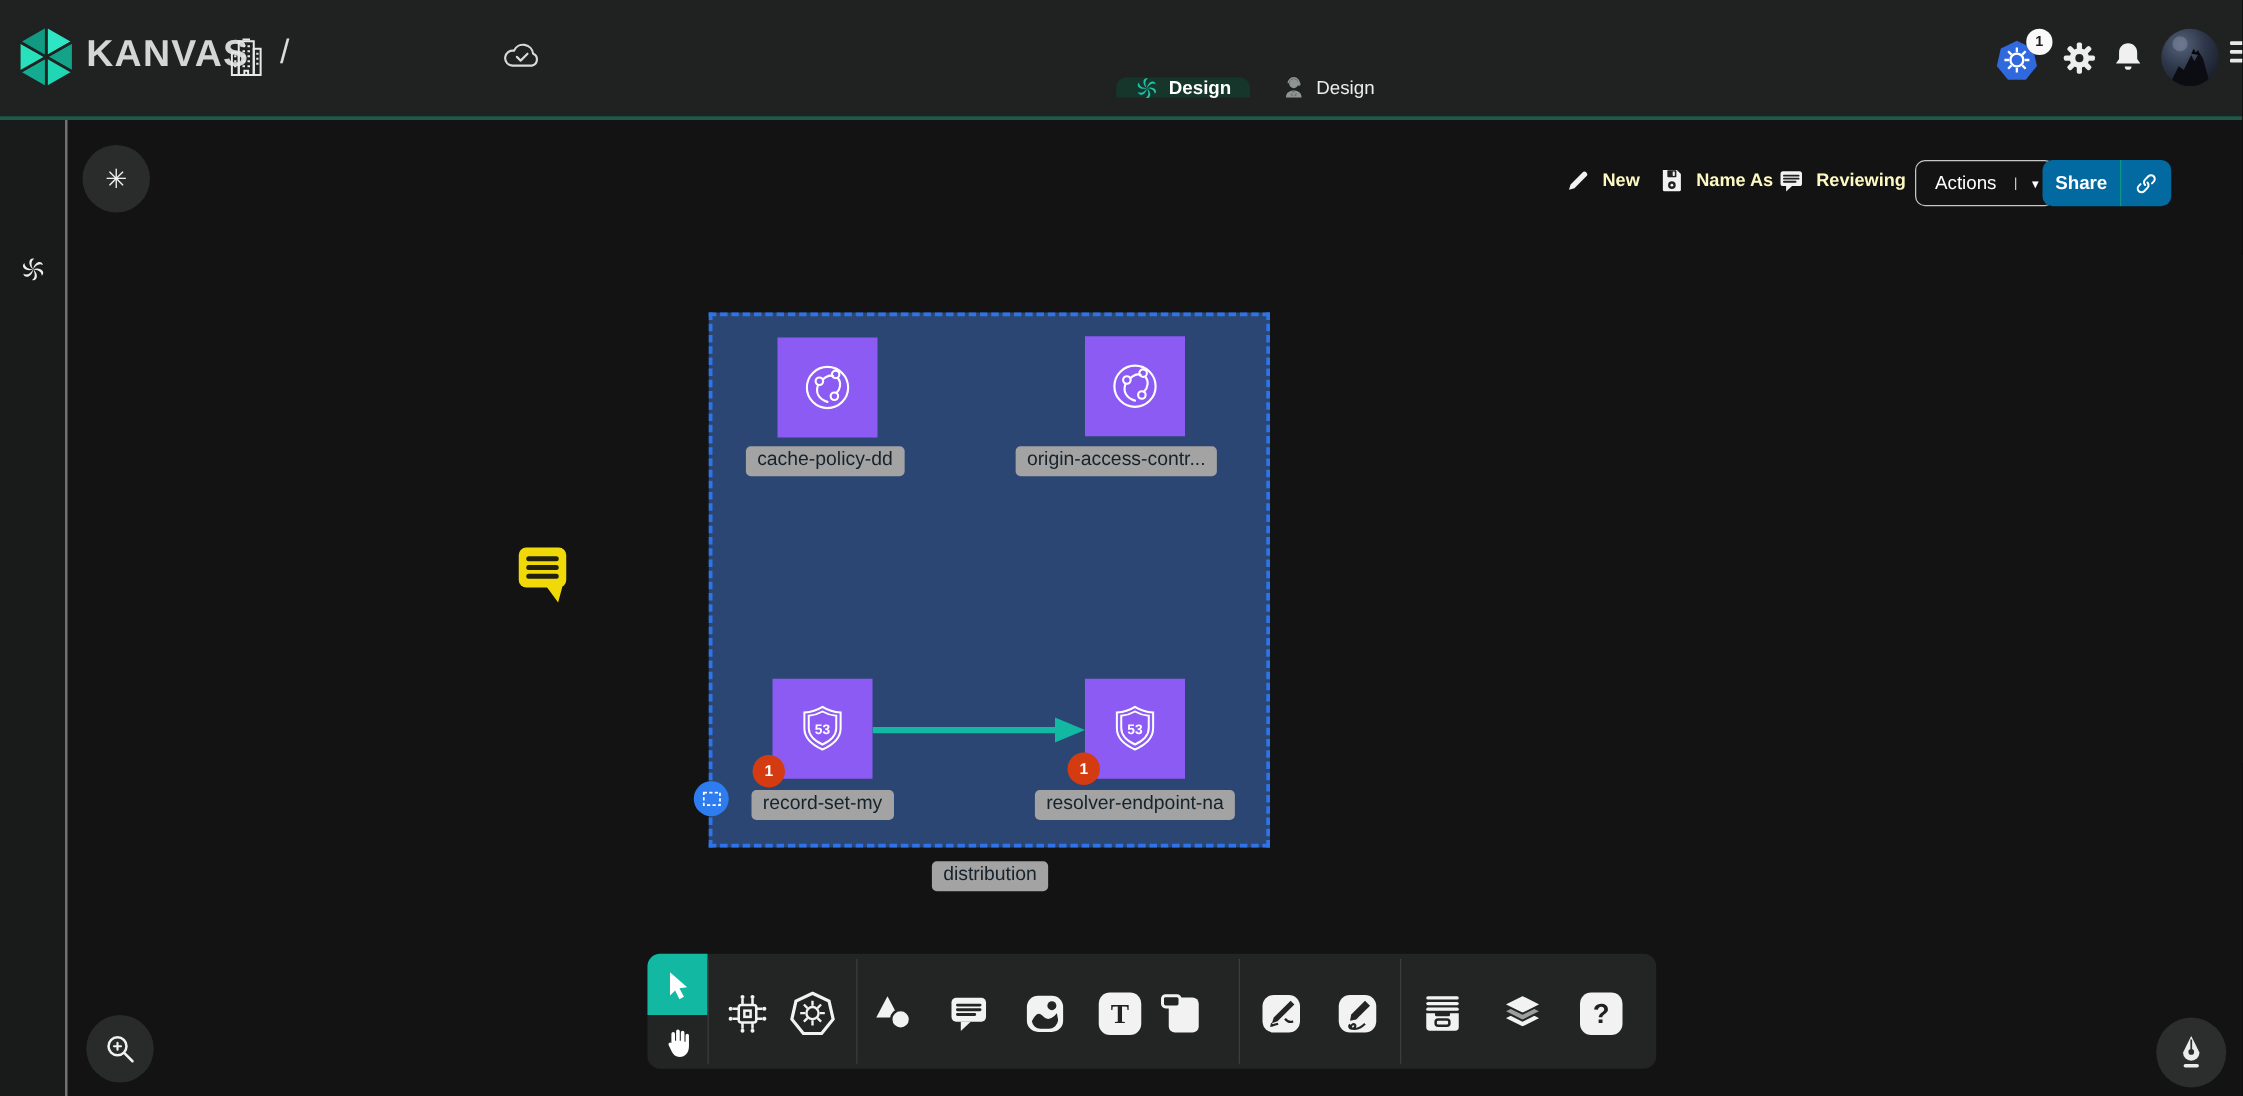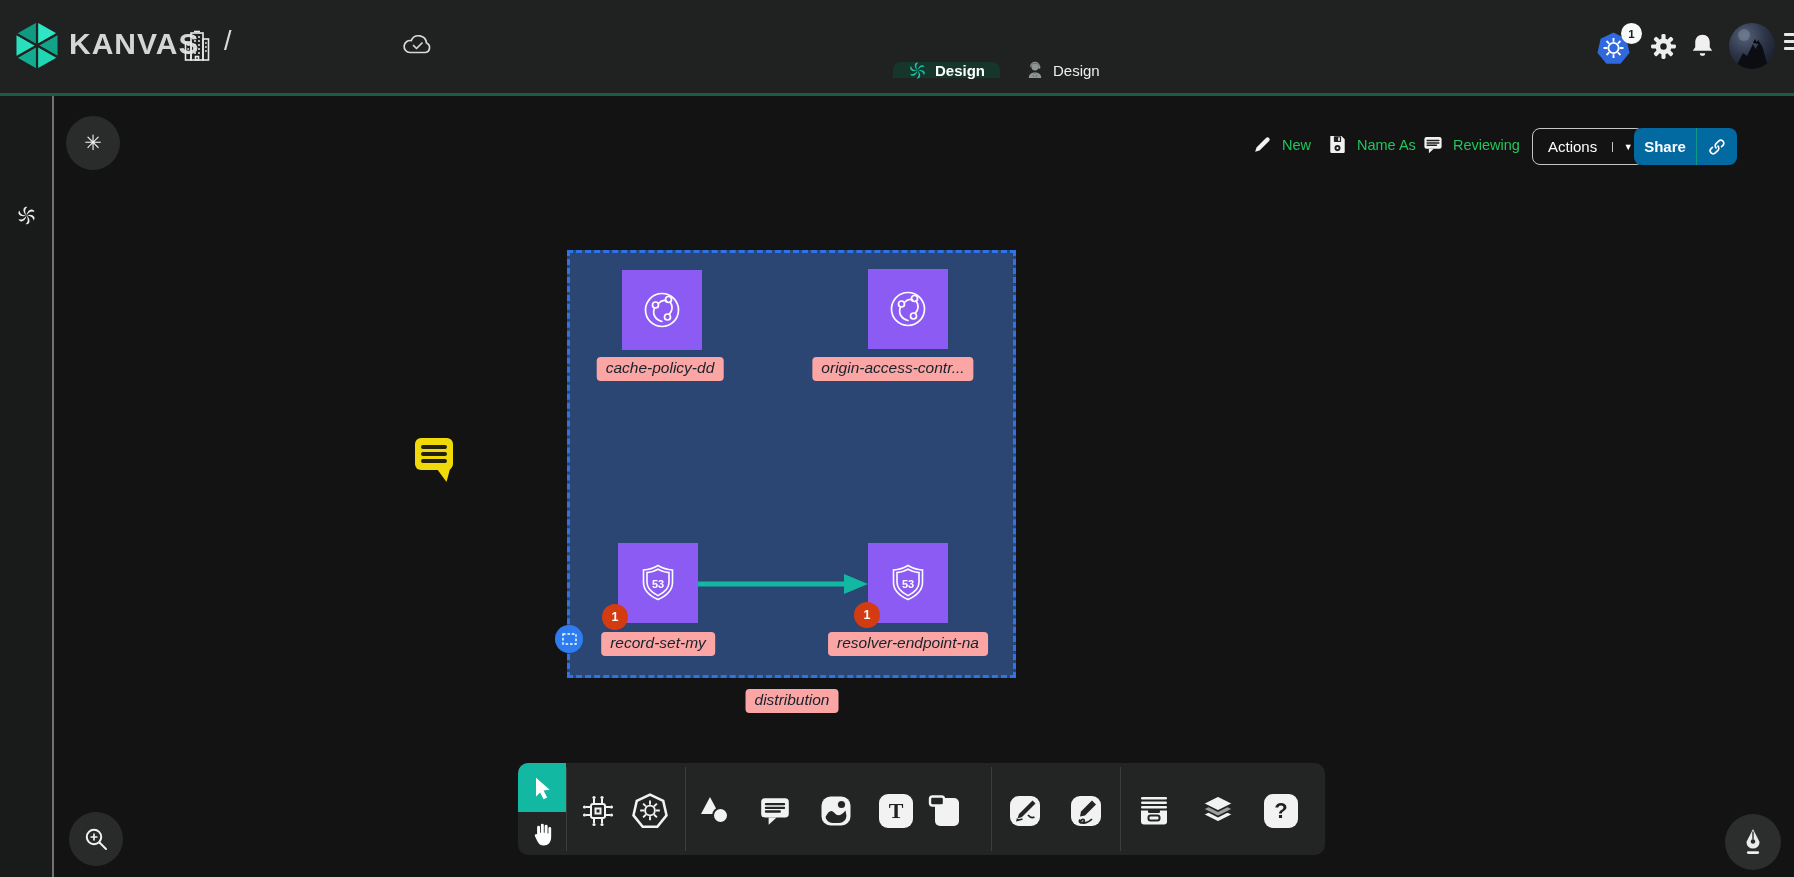--- a/index.html
+++ b/index.html
@@ -46,22 +46,22 @@
 
   
   .canvas { position:absolute; left:56px; top:96px; width:1738px; height:781px; background:#121312; }
   
   .abs { position:absolute; }
 
   .quick-btn { left:10px; top:20px; width:54px; height:54px; border-radius:50%; background:#2a2c2b;
                display:flex; align-items:center; justify-content:center; color:#efefef;
                font-size:21px; cursor:pointer; }
 
-  .tb-item { top:38px; display:flex; align-items:center; gap:9px; color:#22c55e;
-             font-size:14.5px; font-weight:400; cursor:pointer; }
+  .tb-item { top:38px; display:flex; align-items:center; gap:9px; color:#fef9c3;
+             font-size:14.5px; font-weight:700; cursor:pointer; }
   .btn-actions { left:1476px; top:32px; height:37px; display:flex; align-items:center;
                  border:1.5px solid #c6c6c6; border-radius:8px; color:#fff; cursor:pointer; }
   .btn-actions .lbl { display:flex; align-items:center; padding:0 15px; font-size:15px; }
   .btn-actions .caret { display:flex; align-items:center; justify-content:center; width:31px;
                         border-left:1.5px solid #c6c6c6; font-size:9px; }
   .btn-share { left:1578px; top:32px; height:37px; width:103px; display:flex; align-items:stretch;
                background:#0369a1; border-radius:8px; color:#fff; cursor:pointer; overflow:hidden; }
   .btn-share .lbl { flex:1; display:flex; align-items:center; justify-content:center;
                     font-size:15px; font-weight:700; }
   .btn-share .link { width:41px; display:flex; align-items:center; justify-content:center;
@@ -78,22 +78,22 @@
   .n-record { left:562px; top:447px; }
   .n-resolver { left:812px; top:447px; }
   .edge { left:642px; top:475px; }
   .node-badge { width:26px; height:26px; border-radius:50%; background:#d43b10; color:#fff;
                 font-size:12.5px; font-weight:700; display:flex; align-items:center;
                 justify-content:center; cursor:pointer; }
   .b-record { left:546px; top:508px; }
   .b-resolver { left:798px; top:506px; }
   .sel-handle { left:499px; top:529px; width:28px; height:28px; border-radius:50%; background:#2e7df0;
                 display:flex; align-items:center; justify-content:center; cursor:pointer; }
-  .node-label { transform:translateX(-50%); background:#fca5a5; color:#16232c; padding:2px 9px 4px;
-                border-radius:4px; font-size:15.5px; white-space:nowrap;font-style:italic; }
+  .node-label { transform:translateX(-50%); background:#a3a3a3; color:#16232c; padding:2px 9px 4px;
+                border-radius:4px; font-size:15.5px; white-space:nowrap; }
   .l-cache { left:604px; top:261px; }
   .l-origin { left:837px; top:261px; }
   .l-record { left:602px; top:536px; }
   .l-resolver { left:852px; top:536px; }
   .l-group { left:736px; top:593px; }
 
   
   .tools-panel { left:462px; top:667px; width:807px; height:92px; background:#232524;
                  border-radius:10px; }
   .tool-col { left:462px; top:667px; width:48px; height:92px; }

